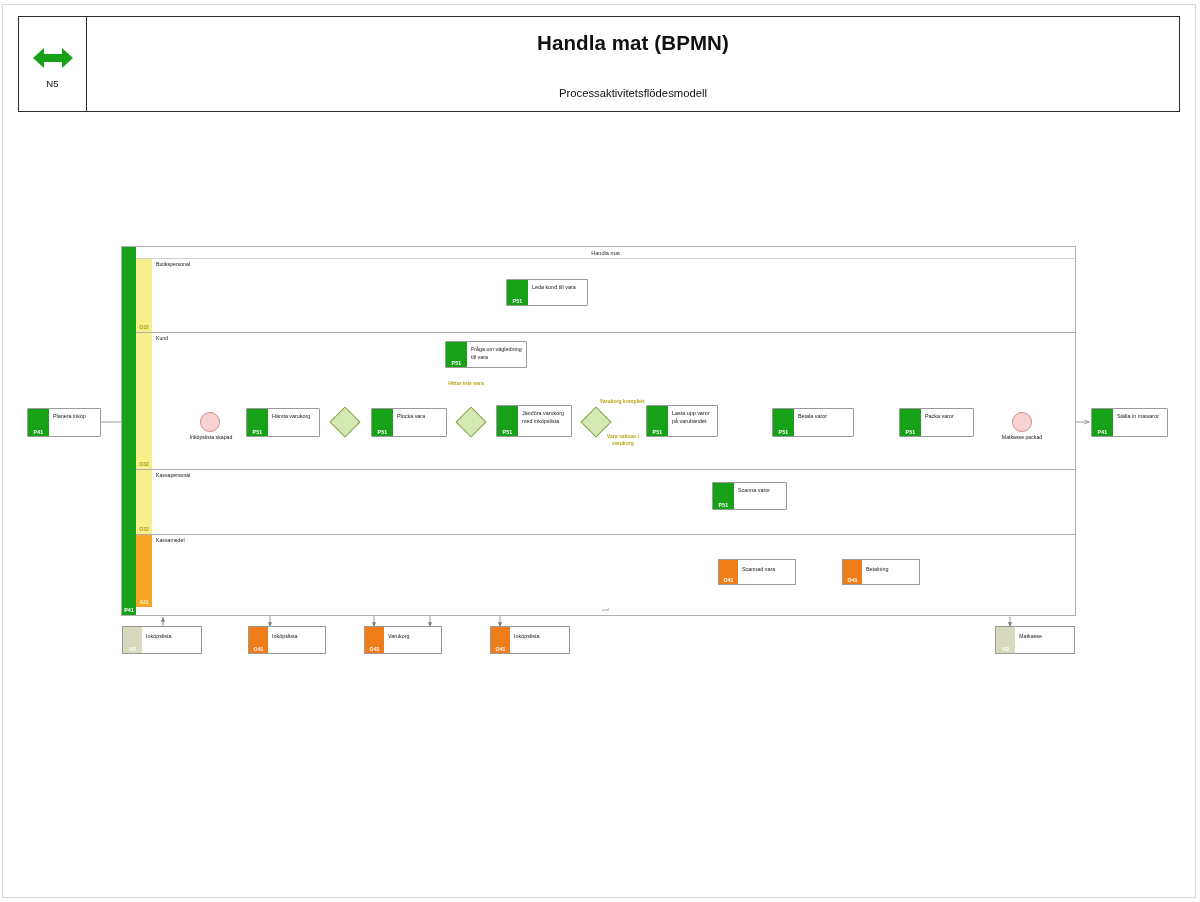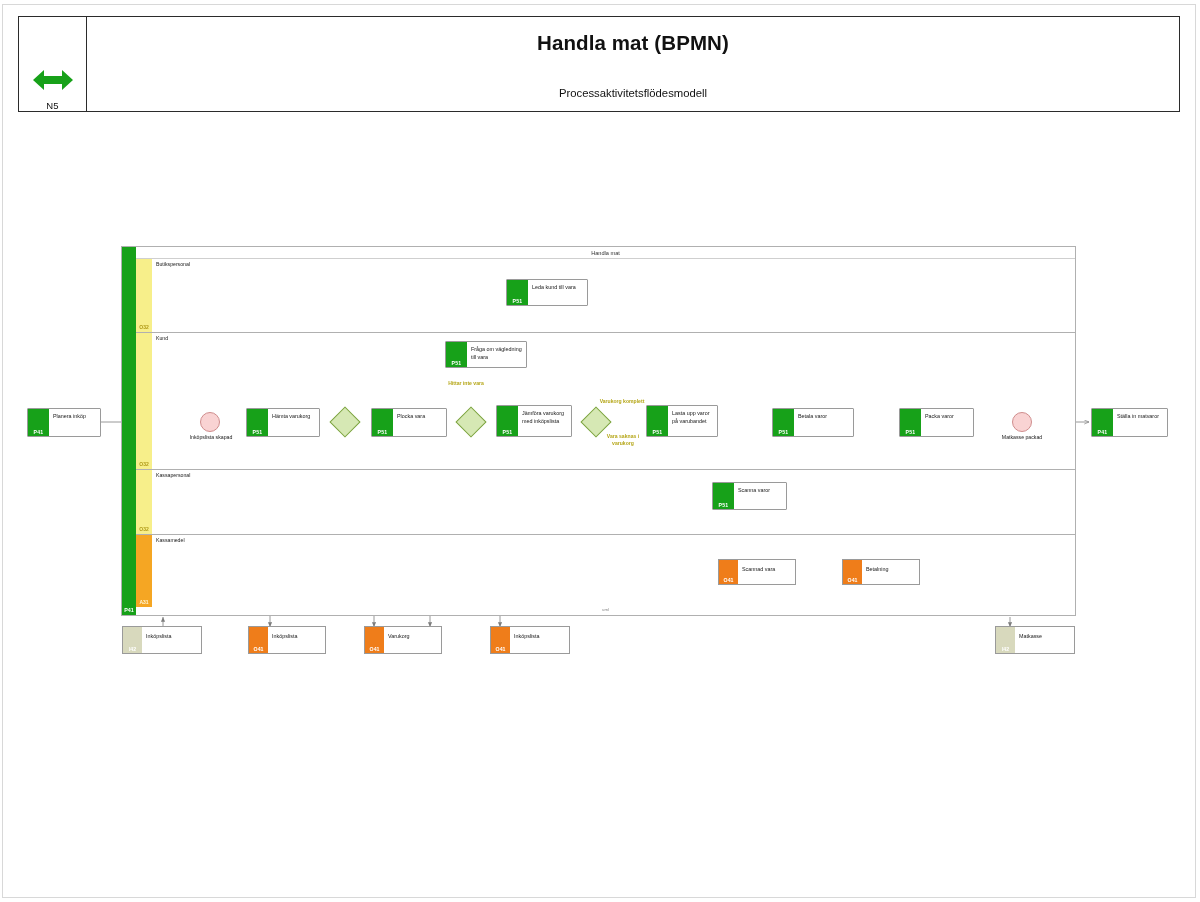--- a/index.html
+++ b/index.html
@@ -4,21 +4,21 @@
 <style>
   html,body{margin:0;padding:0;background:#ffffff;}
   body{width:1200px;height:902px;position:relative;font-family:"Liberation Sans",sans-serif;overflow:hidden;}
 
   
   #page{position:absolute;left:0;top:0;width:1200px;height:902px;background:#fff;}
   #page-edge{position:absolute;left:2px;top:4px;width:1194px;height:894px;border:1px solid #d8d8d8;box-sizing:border-box;background:#fff;}
 
   
   #header{position:absolute;left:18px;top:16px;width:1162px;height:96px;border:1px solid #2b2b2b;box-sizing:border-box;background:#fff;display:flex;}
-  #hdr-icon-cell{width:68px;border-right:1px solid #2b2b2b;box-sizing:border-box;position:relative;display:flex;flex-direction:column;align-items:center;justify-content:flex-end;}
+  #hdr-icon-cell{width:68px;border-right:1px solid #2b2b2b;box-sizing:border-box;position:relative;display:flex;flex-direction:column;align-items:center;justify-content:center;}
   #hdr-arrow{margin-top:6px;}
   #hdr-code{font-size:9.5px;color:#111;margin-top:7px;letter-spacing:.3px;}
   #hdr-title-cell{flex:1;position:relative;}
   #hdr-title{position:absolute;left:0;right:0;top:14px;text-align:center;font-size:20.5px;font-weight:bold;color:#111;letter-spacing:.1px;}
   #hdr-sub{position:absolute;left:0;right:0;top:70px;text-align:center;font-size:11.3px;color:#111;}
 
   
   #canvas{position:absolute;left:0;top:0;width:1200px;height:902px;}
   #canvas svg{position:absolute;left:0;top:0;}
 

